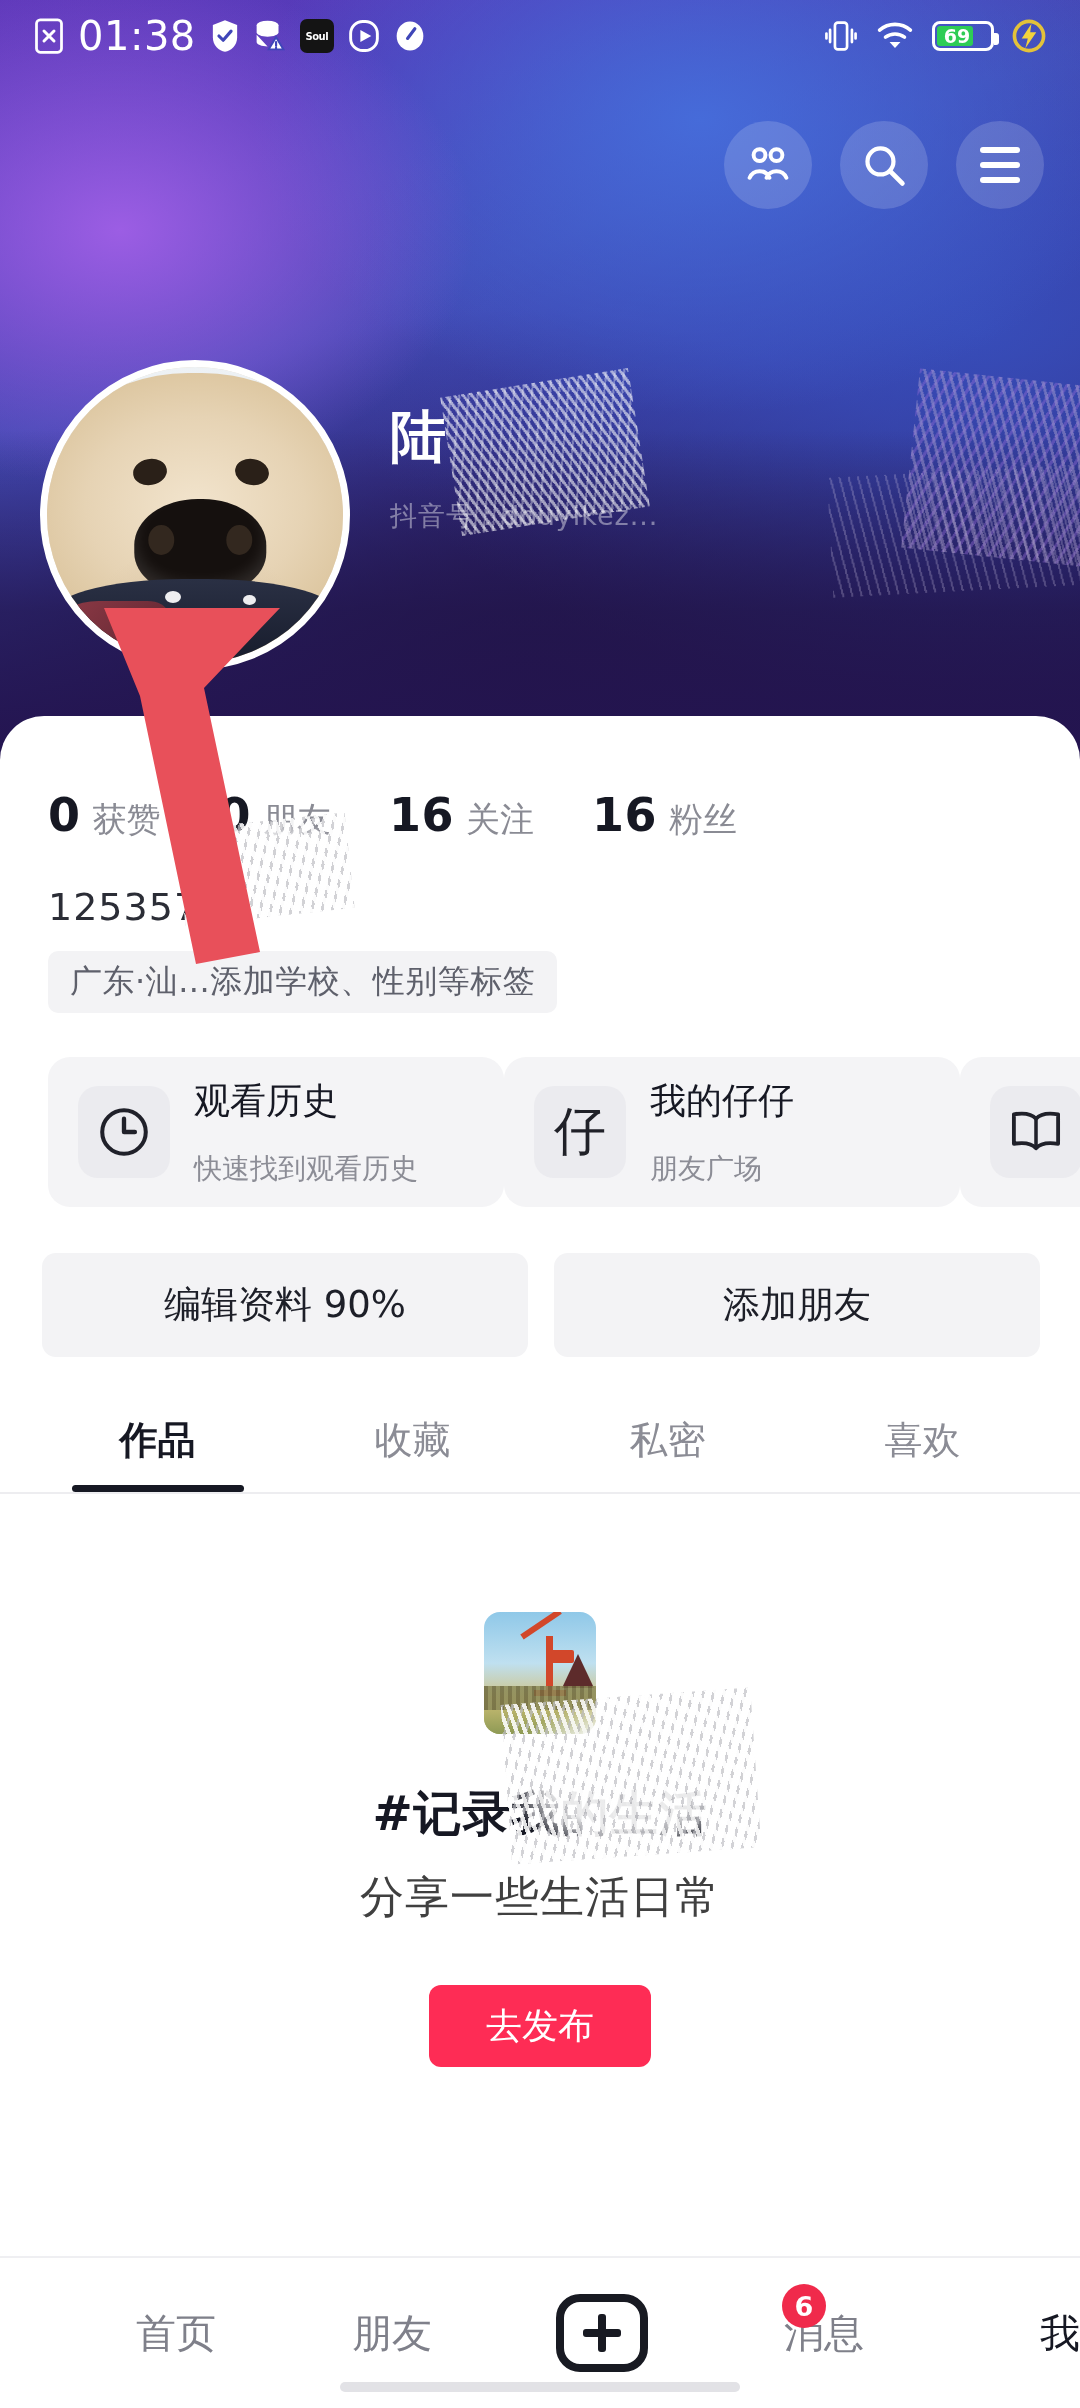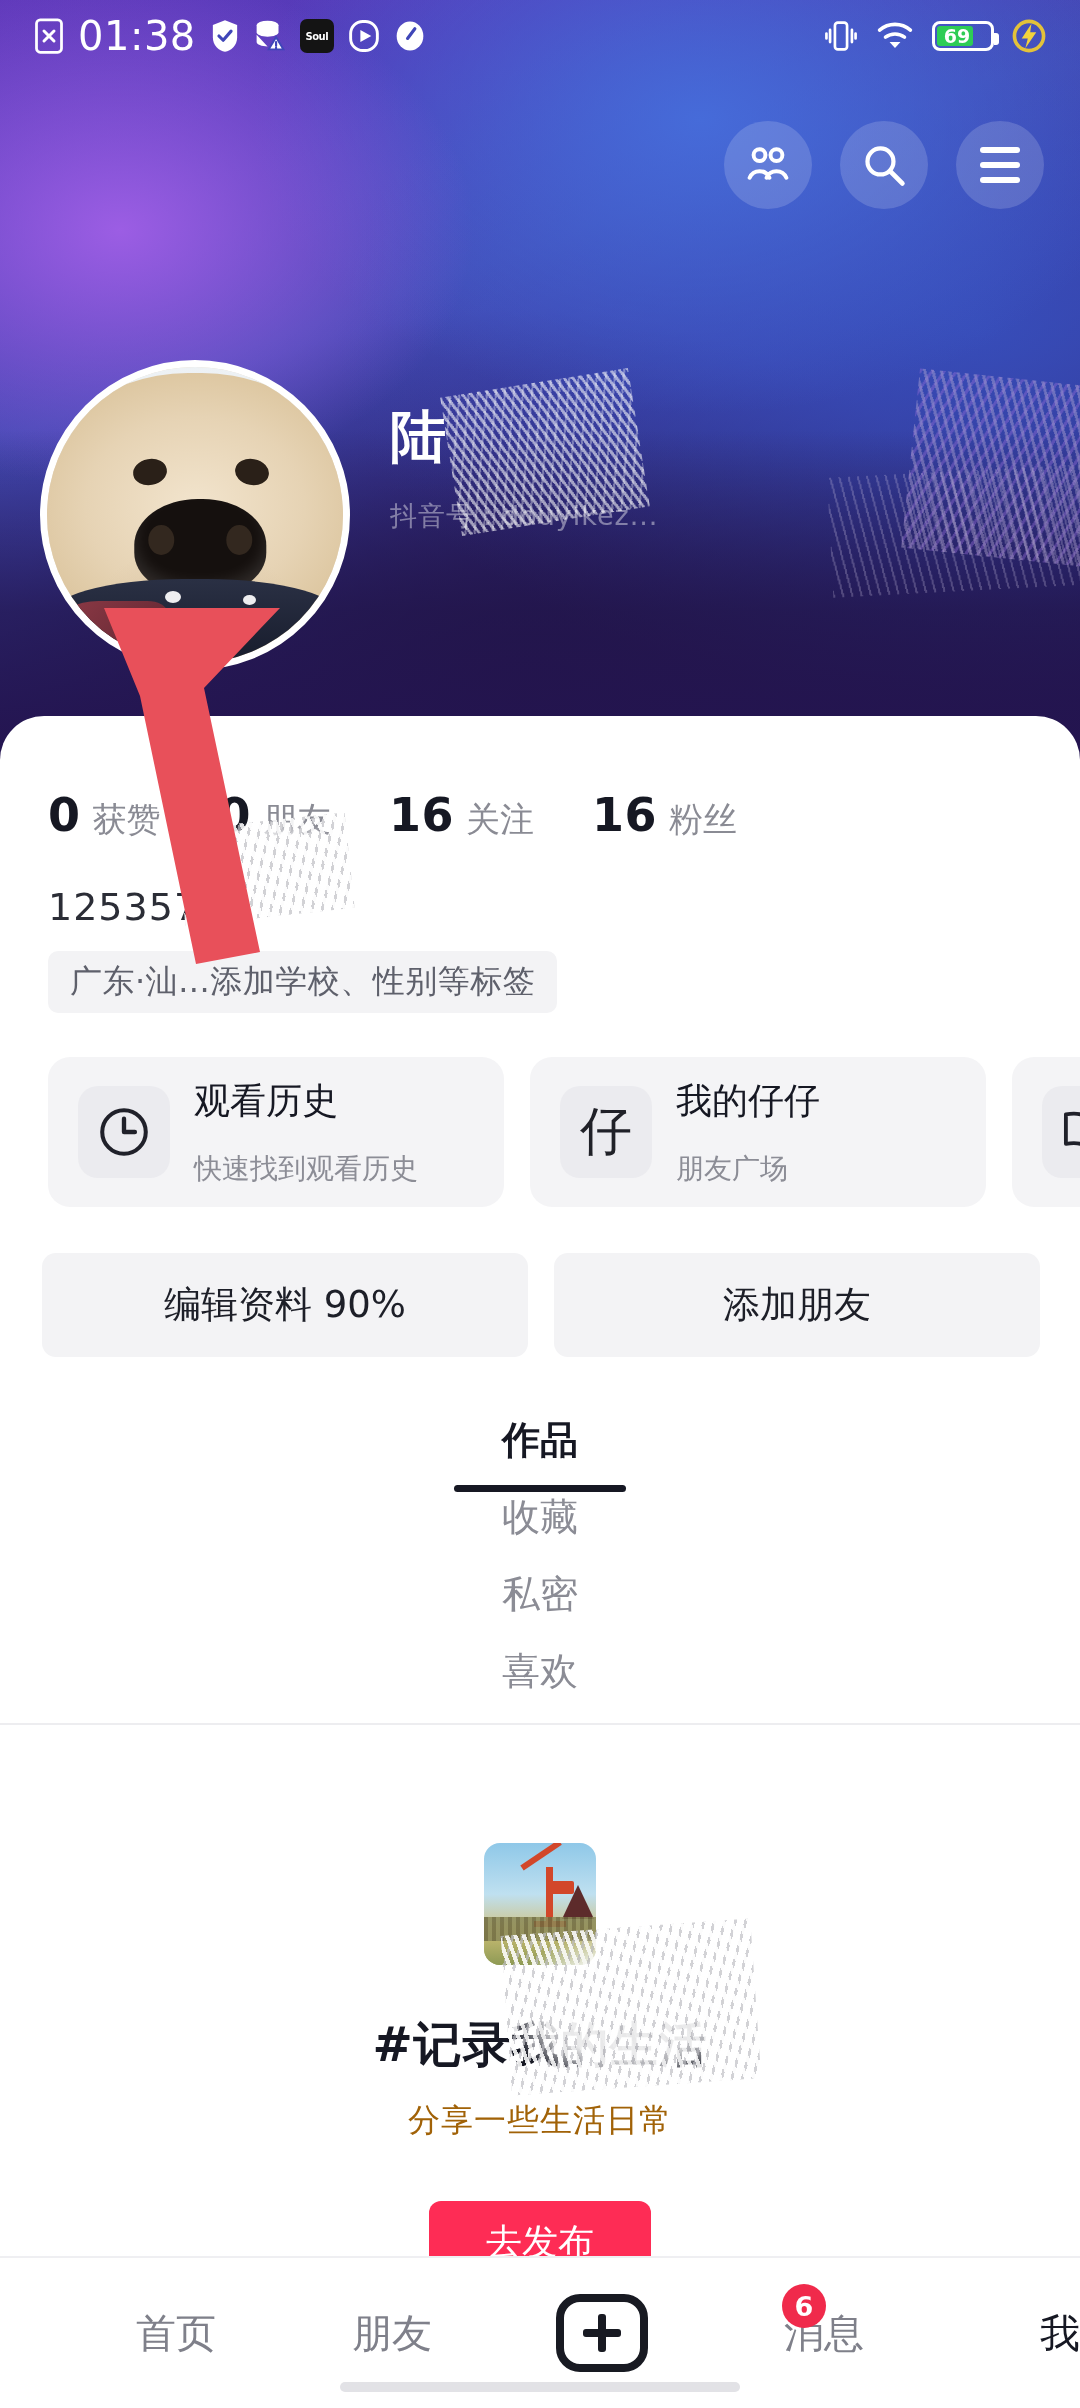--- a/index.html
+++ b/index.html
@@ -166,21 +166,21 @@
   .uid { font-size:38px; color:#2b2d36; letter-spacing:1px; }
 
   .tagbar {
     margin:22px 0 0 48px; display:inline-flex; align-items:center;
     height:62px; padding:0 22px; background:#f3f3f5; border-radius:10px;
   }
   .tagbar-text { font-size:32px; color:#5e606b; letter-spacing:.5px; }
 
   
   .quickcards {
-    display:flex; gap:26px; padding:44px 8px 0 48px; overflow:hidden;
+    display:flex; padding:44px 8px 0 48px; overflow:hidden;
   }
   .qcard {
     flex:0 0 auto; height:150px; background:#f4f4f6; border-radius:22px;
     display:flex; align-items:center; gap:24px; padding:0 30px;
   }
   .qcard.w1 { width:456px; }
   .qcard.w2 { width:456px; }
   .qcard.w3 { width:456px; }
   .qicon {
     width:92px; height:92px; border-radius:20px; background:#ebebef;
@@ -193,21 +193,21 @@
   
   .actions { display:flex; gap:26px; padding:46px 40px 0 42px; }
   .abtn {
     flex:1; height:104px; background:#f3f3f5; border-radius:14px;
     display:flex; align-items:center; justify-content:center;
     font-size:37px; color:#1d1f28;
   }
 
   
   .tabs {
-    display:flex; margin-top:58px; padding:0 30px; position:relative;flex-direction:column;
+    display:flex; margin-top:58px; padding:0 30px; position:relative;
   }
   .tab {
     flex:1; text-align:center; font-size:38px; color:#8b8c95;
     padding-bottom:26px; position:relative;
   }
   .tab.active { color:#161823; font-weight:700; }
   .tab.active:after {
     content:""; position:absolute; left:50%; bottom:0; transform:translateX(-50%);
     width:172px; height:7px; background:#161823; border-radius:4px;
   }
@@ -243,21 +243,21 @@
   .thumb-roof {
     position:absolute; right:2px; top:42px; width:0; height:0;
     border-left:16px solid transparent; border-right:16px solid transparent;
     border-bottom:34px solid #5d2b2b;
   }
 
   .empty-title {
     margin-top:48px; font-size:48px; font-weight:700; color:#161823;
     letter-spacing:1px; position:relative;
   }
-  .empty-sub { margin-top:22px; font-size:32px; color:#a16207; letter-spacing:1px; }
+  .empty-sub { margin-top:22px; font-size:44px; color:#404040; letter-spacing:1px; }
   .smudge {
     position:absolute; pointer-events:none; opacity:.92;
     background:
       repeating-linear-gradient(74deg, rgba(255,255,255,.95) 0 4px, rgba(255,255,255,0) 4px 8px),
       repeating-linear-gradient(110deg, rgba(190,190,195,.75) 0 3px, rgba(255,255,255,0) 3px 10px),
       radial-gradient(ellipse at 50% 50%, rgba(255,255,255,.98) 0 45%, rgba(255,255,255,0) 72%);
   }
 
   .publish {
     margin:58px auto 0; width:222px; height:82px; border-radius:12px;

